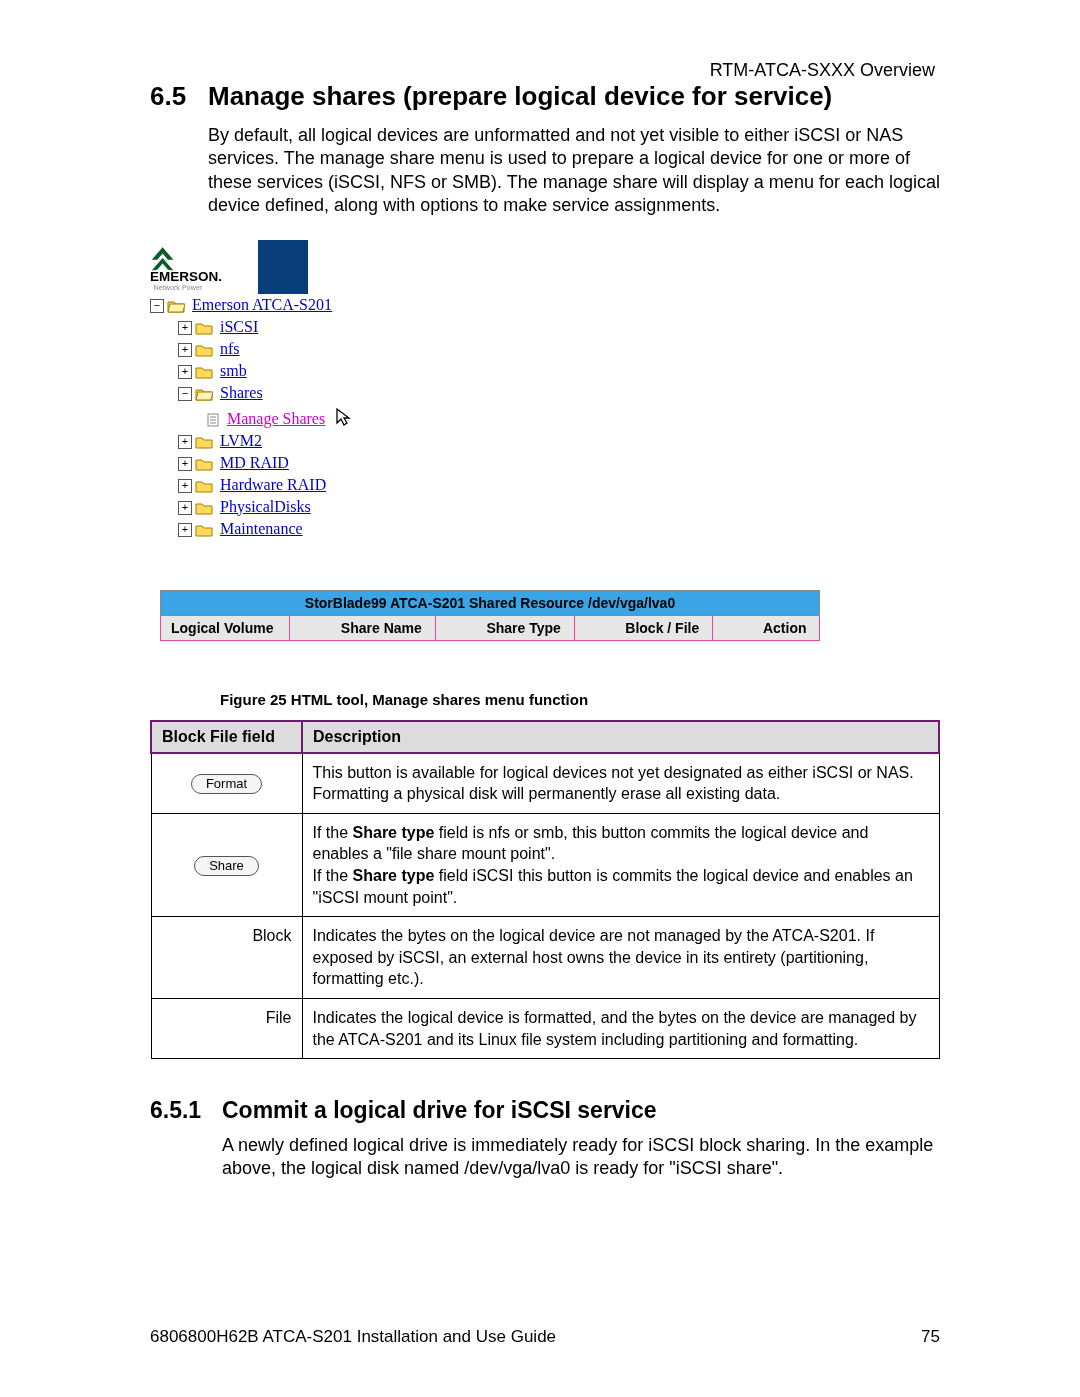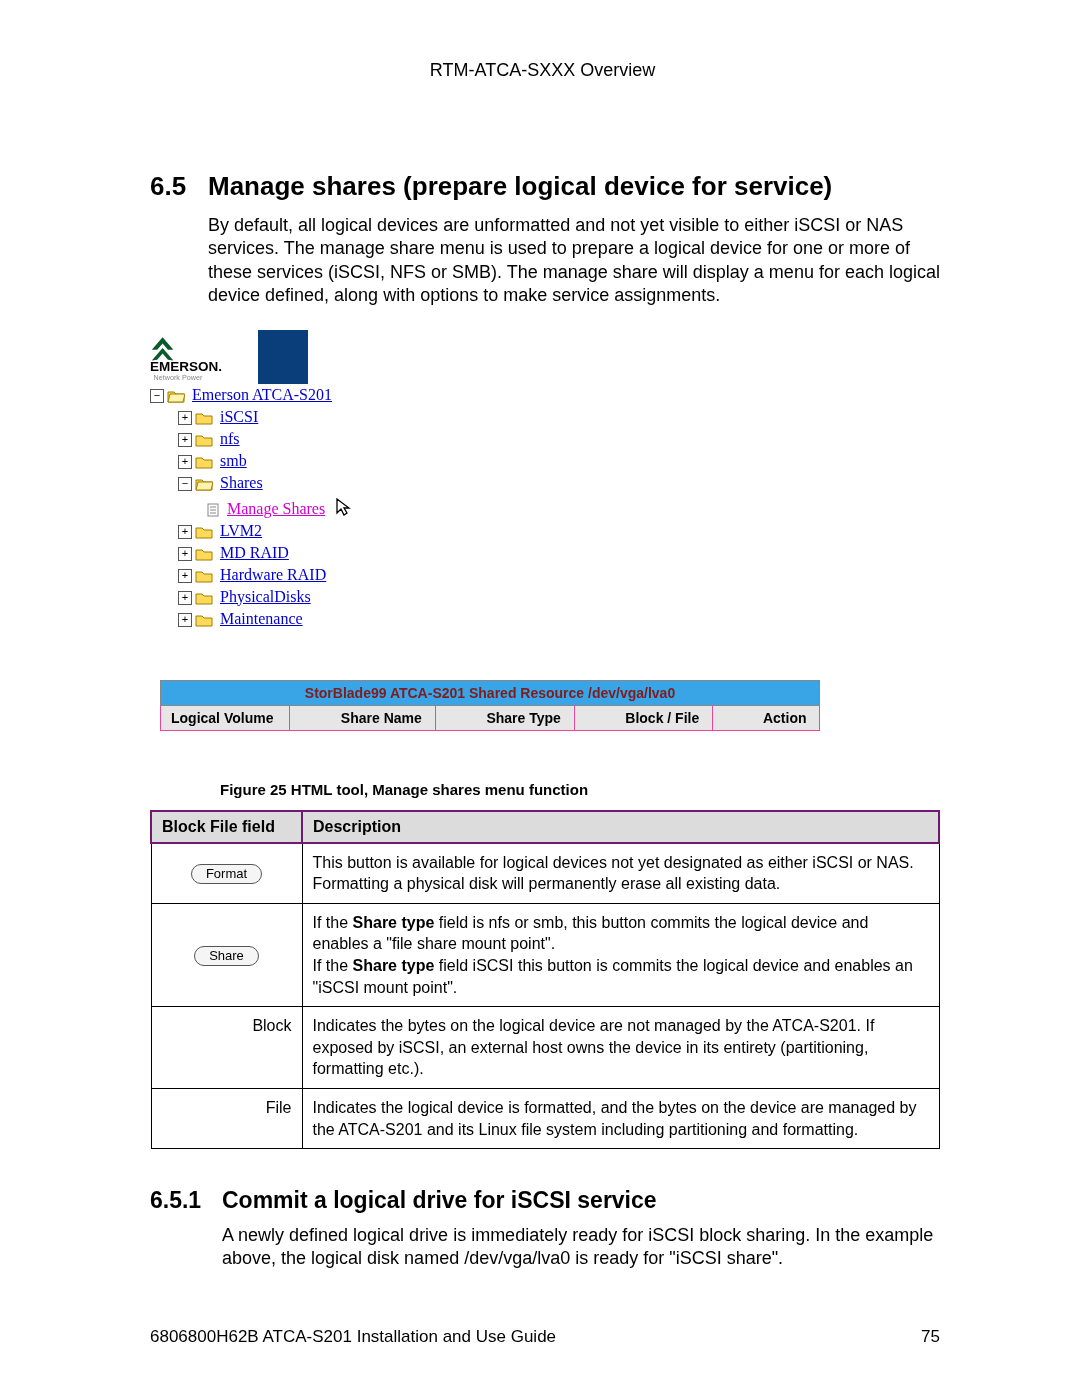--- a/index.html
+++ b/index.html
@@ -13,23 +13,22 @@
     background: #fff;
     position: relative;
   }
   .page {
     position: absolute;
     left: 150px;
     top: 60px;
     width: 790px;
   }
   .running-head {
-    text-align: center;
+    text-align: right;
     font-size: 18px;
-    margin-bottom: 90px;
     padding-right: 5px;
   }
   .h2 {
     font-size: 26px;
     font-weight: 700;
     margin-bottom: 12px;
   }
   .h2 .num { display: inline-block; width: 58px; }
   .para {
     font-size: 18px;
@@ -74,21 +73,21 @@
   .res-table {
     margin-top: 50px;
     width: 660px;
     margin-left: 10px;
     border-collapse: collapse;
     font-size: 15px;
     font-family: Arial, sans-serif;
   }
   .res-table th.banner {
     background: #39a5e6;
-    color: #7f1d1d;
+    color: #000000;
     font-weight: 700;
     text-align: center;
     padding: 4px 6px;
     border: 1px solid #888;
   }
   .res-table th {
     background: #e6e6e6;
     font-weight: 700;
     text-align: left;
     padding: 4px 10px;

